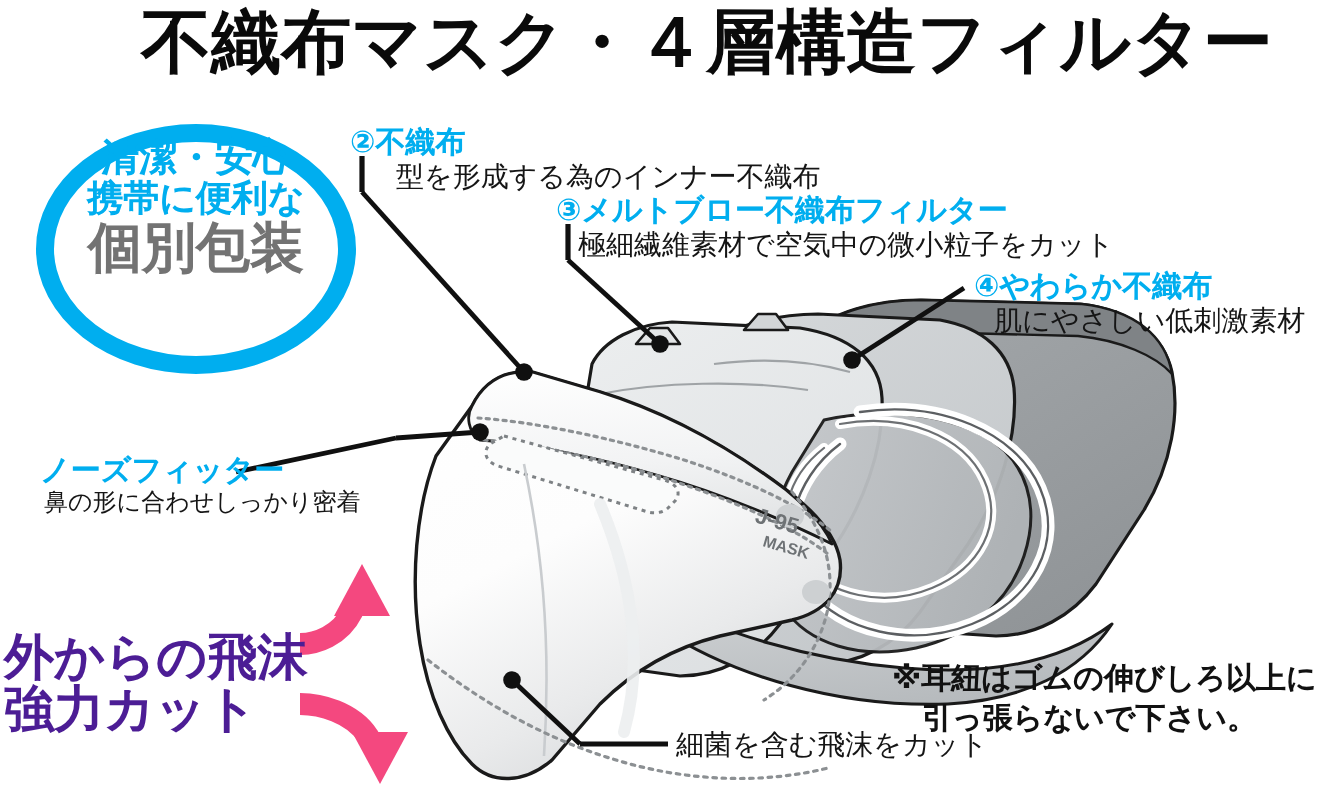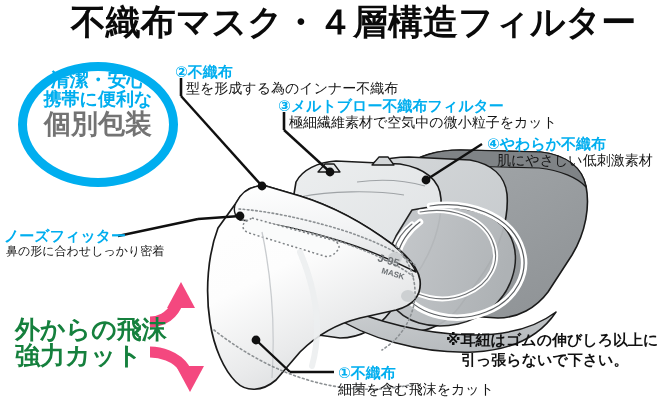--- a/index.html
+++ b/index.html
@@ -66,52 +66,51 @@
     display:block;
   }
   .callout .sub{
     color:#151515;
     display:block;
     font-weight:normal;
   }
 
   #cal2{left:175px; top:64px;}
   #cal2 .head{font-size:15px;}
-  #cal2 .sub{font-size:14px; margin-left:11px;}
+  #cal2 .sub{font-size:14px; margin-left:23px;}
 
   #cal3{left:278px; top:98px;}
   #cal3 .head{font-size:15px;}
   #cal3 .sub{font-size:14px; margin-left:11px;}
 
   #cal4{left:487px; top:136px;}
   #cal4 .head{font-size:15px;}
   #cal4 .sub{font-size:14px; margin-left:10px; text-align:right;}
 
   #cal1{left:338px; top:365px;}
   #cal1 .head{font-size:15px;}
   #cal1 .sub{font-size:14px; }
 
-  #calnose{left:4px; top:228px;}
+  #calnose{left:20px; top:228px;}
   #calnose .head{font-size:15px;}
   #calnose .sub{font-size:12px; margin-left:2px;text-align:center;}
 
   
   .redblock{
     position:absolute;
     left:2px; top:316px;
     line-height:1.04;
     white-space:nowrap;
   }
   .redblock span{
     display:block;
-    color:#15803d;
+    color:#4c1d95;
     font-weight:bold;
     font-size:25px;
     letter-spacing:0px;
-    margin-left:13px;
   }
 
   
   .note{
     position:absolute;
     left:446px; top:330px;
     font-size:15px;
     font-weight:bold;
     color:#111;
     line-height:1.32;
@@ -293,21 +292,20 @@
     <span class="head">④やわらか不織布</span>
     <span class="sub">肌にやさしい低刺激素材</span>
   </div>
 
   <div class="callout" id="calnose">
     <span class="head">ノーズフィッター</span>
     <span class="sub">鼻の形に合わせしっかり密着</span>
   </div>
 
   <div class="callout" id="cal1">
-    <span class="head">①不織布</span>
     <span class="sub">細菌を含む飛沫をカット</span>
   </div>
 
   <div class="redblock">
     <span>外からの飛沫</span>
     <span>強力カット</span>
   </div>
 
   <div class="note">
     <span>※耳紐はゴムの伸びしろ以上に</span>

